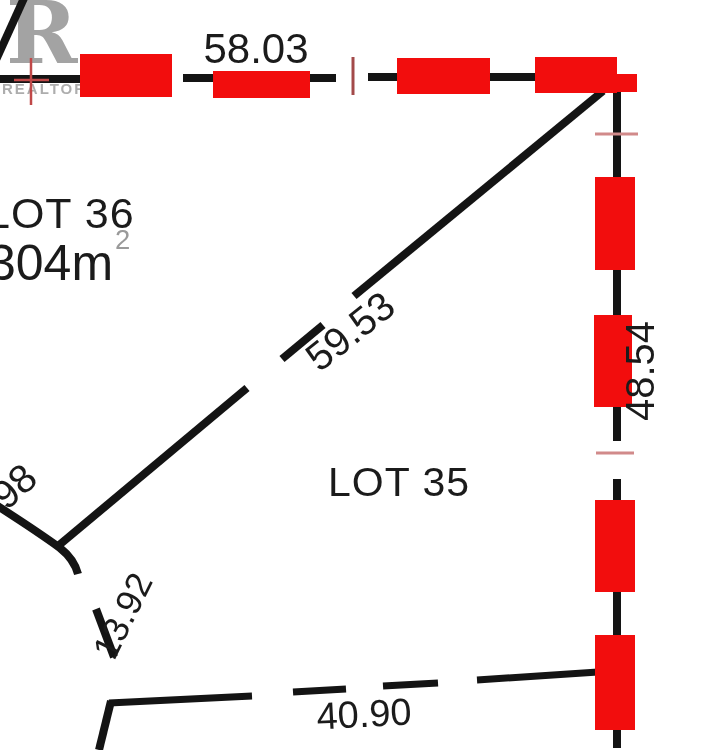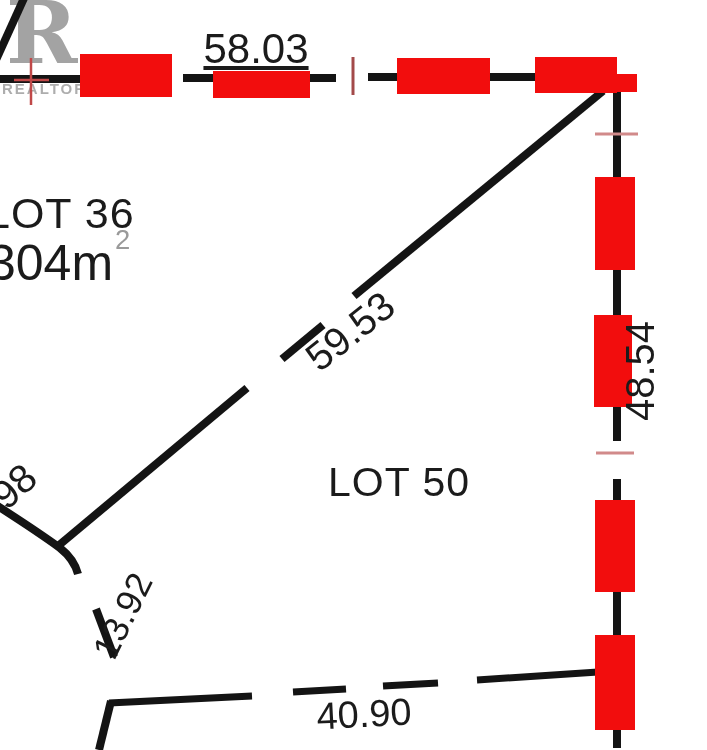--- a/index.html
+++ b/index.html
@@ -90,30 +90,30 @@
       <rect x="397" y="58" width="93" height="36"></rect>
       <rect x="535" y="57" width="82" height="36"></rect>
       <rect x="615" y="74" width="22" height="18"></rect>
       <rect x="595" y="177" width="40" height="93"></rect>
       <rect x="594" y="315" width="38" height="92"></rect>
       <rect x="595" y="500" width="40" height="92"></rect>
       <rect x="595" y="635" width="40" height="95"></rect>
     </g>
   </svg>
 
-  <div class="dim" style="left:256px;top:49px;font-size:42px;text-decoration:underline;">58.03</div>
+  <div class="dim" style="left:256px;top:49px;font-size:42px;">58.03</div>
 
   <div class="dim" style="left:350px;top:331px;font-size:40px;transform:translate(-50%,-50%) rotate(-38.5deg);">59.53</div>
 
   <div class="dim" style="left:640px;top:371px;font-size:40px;transform:translate(-50%,-50%) rotate(-90deg);">48.54</div>
 
   <div class="dim" style="left:14px;top:486px;font-size:40px;transform:translate(-50%,-50%) rotate(-42deg);">98</div>
 
   <div class="dim" style="left:123px;top:616px;font-size:36px;transform:translate(-50%,-50%) rotate(-64deg);">13.92</div>
 
   <div class="dim" style="left:364px;top:714px;font-size:38px;transform:translate(-50%,-50%) rotate(-3deg);">40.90</div>
 
   <div class="lot-line" style="left:-14px;top:192px;font-size:43px;letter-spacing:1px;">LOT 36</div>
   <div class="lot-line" style="left:-12px;top:238px;font-size:50px;"><span>304m</span><sup class="sq">2</sup></div>
 
-  <div class="lot-line centered" style="left:399px;top:482px;font-size:41px;letter-spacing:1px;">LOT 50</div>
+  <div class="lot-line centered" style="left:399px;top:482px;font-size:41px;letter-spacing:1px;">LOT 35</div>
 
 </div>
 
 </body></html>

